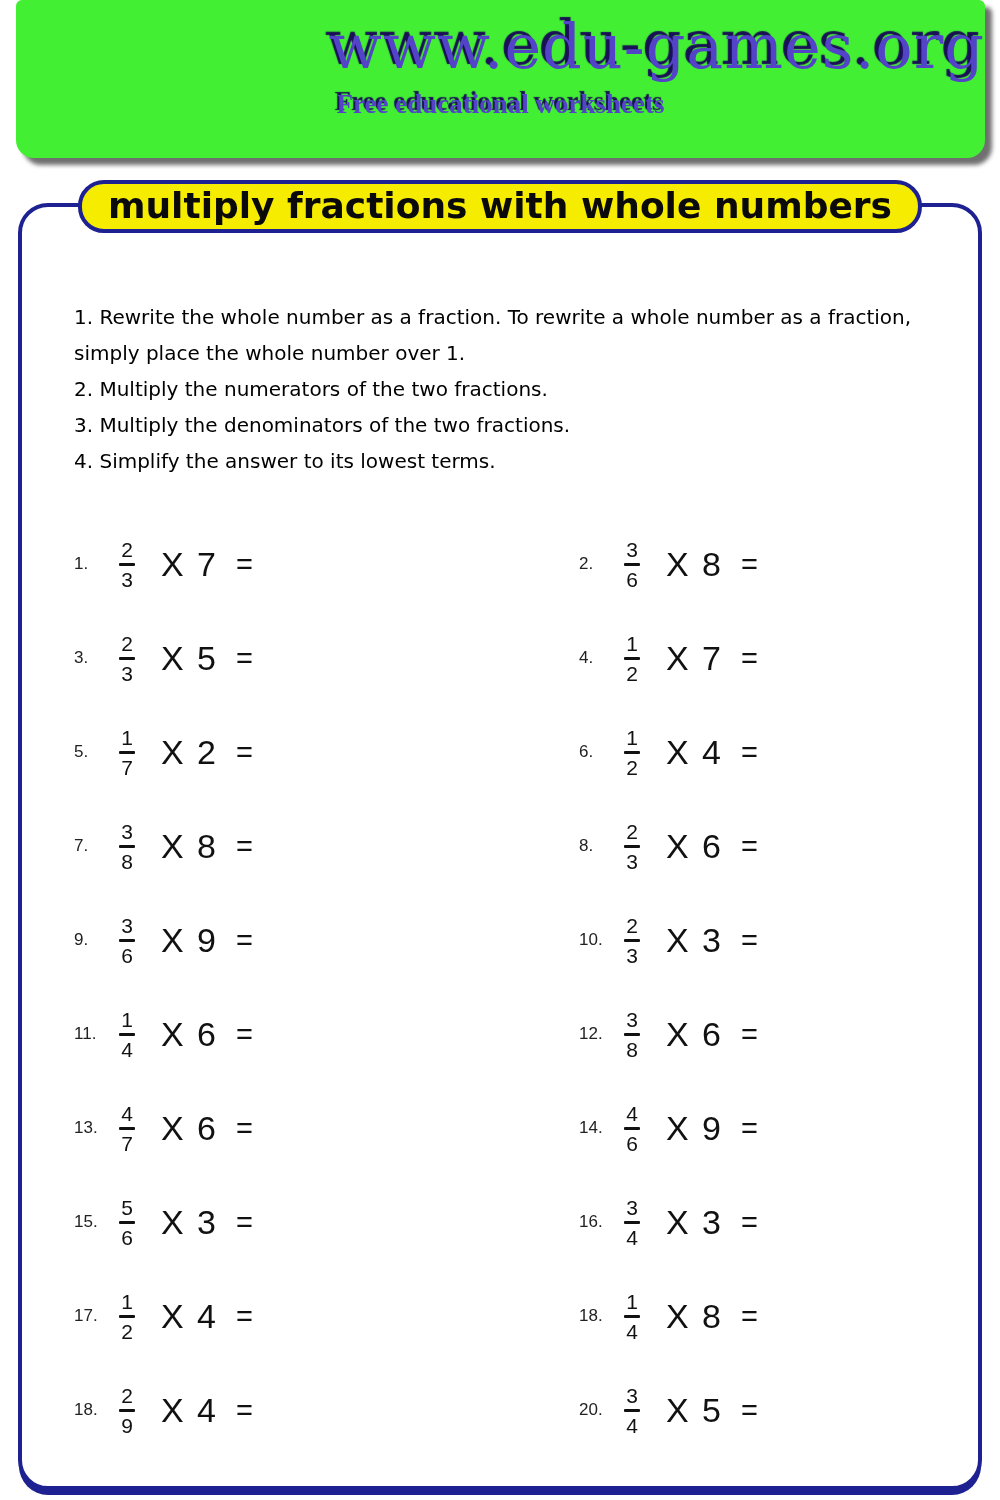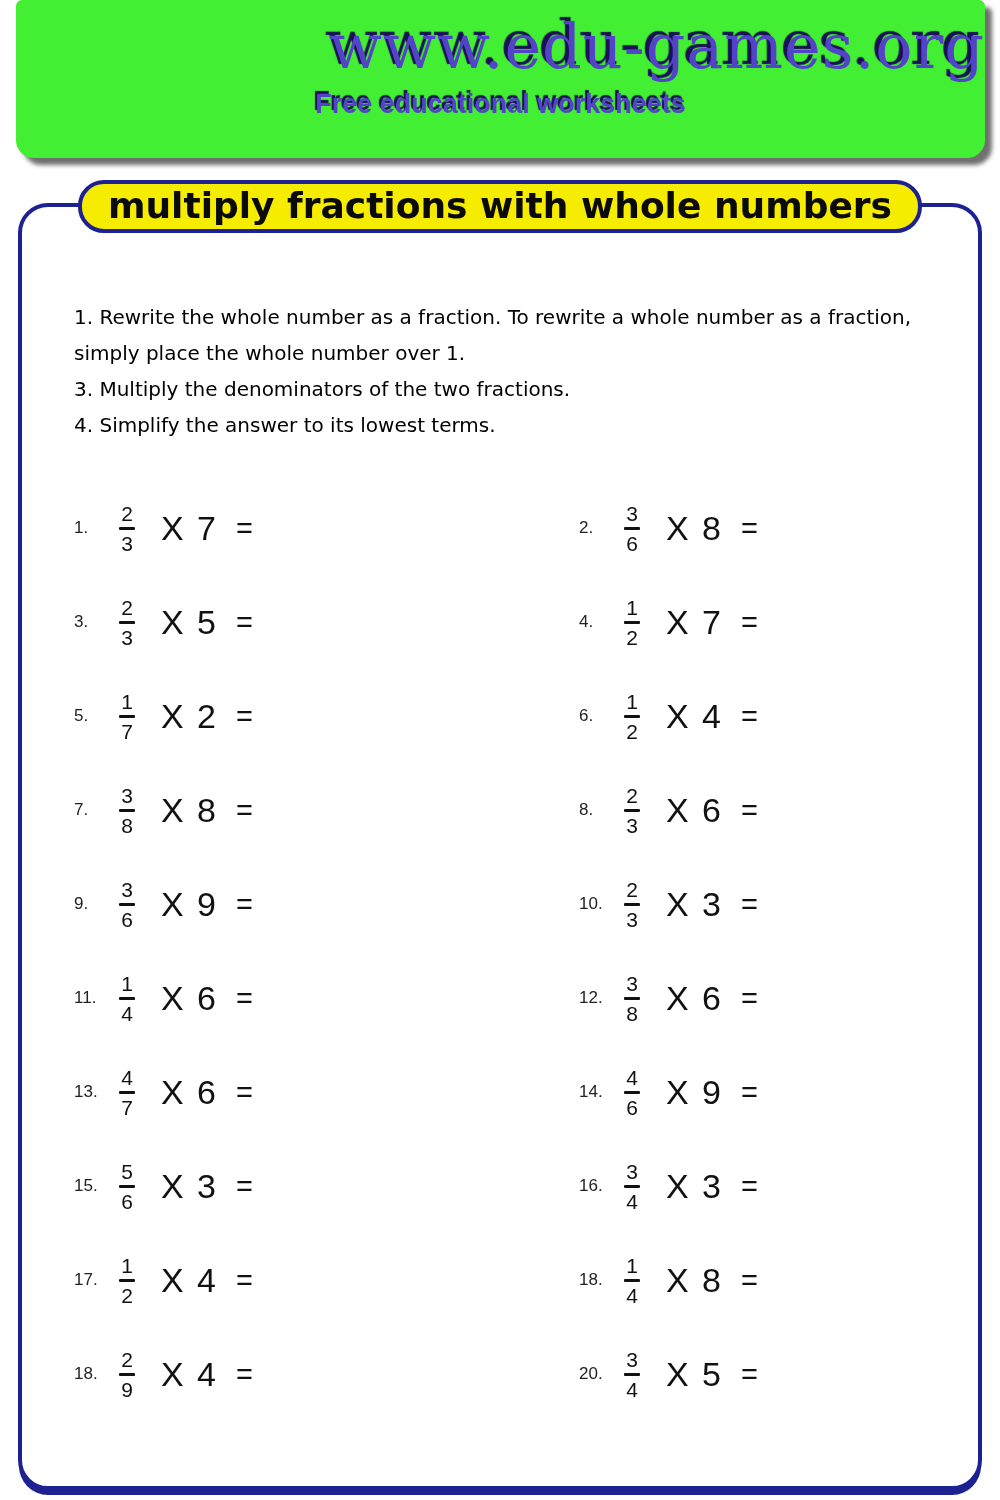--- a/index.html
+++ b/index.html
@@ -33,21 +33,21 @@
     font-family:"DejaVu Serif","Liberation Serif",serif;
     font-weight:normal;
     font-size:62px;
     letter-spacing:1px;
     color:var(--brand-ink);
     text-shadow:-4px -4px 1px var(--brand-shadow);
     text-align:right;
   }
   .brand-sub{
     margin-top:6px;
-    font-family:Liberation Sans, sans-serif;
+    font-family:Liberation Serif, serif;
     font-weight:bold;
     font-size:27px;
     color:var(--brand-ink);
     text-shadow:-2px -3px 1px var(--brand-shadow);
   }
 
   
   .sheet{
     position:absolute;left:18px;top:203px;
     width:964px;height:1287px;
@@ -131,20 +131,21 @@
 <header class="brand">
   <div class="brand-title">www.edu-games.org</div>
   <div class="brand-sub">Free educational worksheets</div>
 </header>
 
 <main class="sheet">
   <div class="sheet-title">multiply fractions with whole numbers</div>
   <div class="instructions" id="instructions">
   <div class="instr-line">1. Rewrite the whole number as a fraction. To rewrite a whole number as a fraction, simply place the whole number over 1.</div>
 
+  <div class="instr-line">2. Multiply the numerators of the two fractions.</div>
 
   <div class="instr-line">3. Multiply the denominators of the two fractions.</div>
 
   <div class="instr-line">4. Simplify the answer to its lowest terms.</div>
 
 </div>
   <div class="problems" id="problems">
   <div class="problem">
     <span class="pnum">1.</span>
     <span class="frac">

